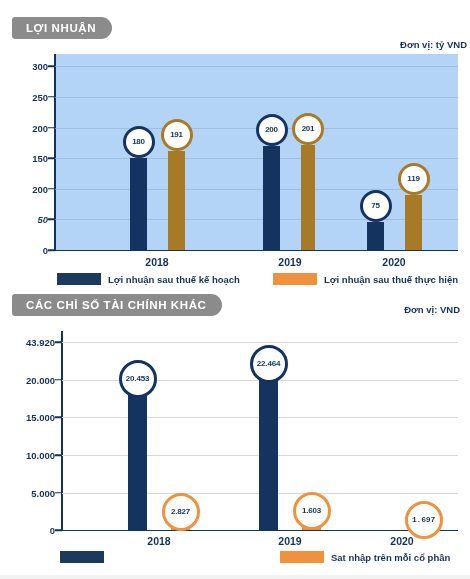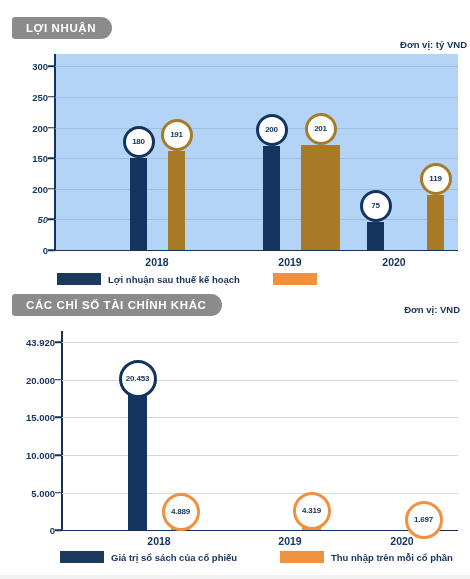--- a/index.html
+++ b/index.html
@@ -135,52 +135,53 @@
       </div>
     </div>
 
     <div class="lolli navy" style="left:208px;width:17px;height:122.5px;">
       <div class="stem" style="top:18px;"></div>
       <div class="bulb" style="top:-14px;width:32px;height:32px;">
         <span>200</span>
       </div>
     </div>
 
-    <div class="lolli gold" style="left:246px;width:39px;height:123.1px;">
+    <div class="lolli gold" style="left:246px;width:14px;height:123.1px;">
       <div class="stem" style="top:18px;"></div>
       <div class="bulb" style="top:-14px;width:32px;height:32px;">
         <span>201</span>
       </div>
     </div>
 
     <div class="lolli navy" style="left:312px;width:17px;height:45.9px;">
       <div class="stem" style="top:18px;"></div>
       <div class="bulb" style="top:-14px;width:32px;height:32px;">
         <span>75</span>
       </div>
     </div>
 
-    <div class="lolli gold" style="left:350px;width:17px;height:72.9px;margin-left:22px;">
+    <div class="lolli gold" style="left:350px;width:17px;height:72.9px;">
       <div class="stem" style="top:18px;"></div>
       <div class="bulb" style="top:-14px;width:32px;height:32px;">
         <span>119</span>
       </div>
     </div>
   </div>
 
   <div class="xlabel" style="left:157px;top:247px;">2018</div>
   <div class="xlabel" style="left:290px;top:247px;">2019</div>
   <div class="xlabel" style="left:394px;top:247px;">2020</div>
 
   <div class="legend" style="left:57px;top:264px;">
     <span class="swatch sw-navy"></span>
     <span class="legend-label">Lợi nhuận sau thuế kế hoạch</span>
   </div>
   <div class="legend" style="left:273px;top:264px;">
     <span class="swatch sw-orange"></span>
+    <span class="legend-label">Lợi nhuận sau thuế thực hiện</span>
   </div>
 </div>
 
 <div class="panel" style="top:285px;height:294px;">
 
   <div class="pill" style="left:12px;top:9px;">
     <span>CÁC CHỈ SỐ TÀI CHÍNH KHÁC</span>
   </div>
 
   <div class="unit" style="top:19px;">Đơn vị: VND</div>
@@ -217,48 +218,53 @@
     <div class="lolli navy" style="left:66px;width:19px;height:153.6px;">
       <div class="stem" style="top:17px;"></div>
       <div class="bulb" style="top:-16px;width:38px;height:38px;">
         <span>20.453</span>
       </div>
     </div>
 
     <div class="lolli orange" style="left:109px;width:19px;height:21.2px;">
       <div class="stem" style="top:17px;"></div>
       <div class="bulb" style="top:-16px;width:38px;height:38px;">
-        <span>4.889</span>
-      </div>
-    </div>
-
+        <span>2.827</span>
+      </div>
+    </div>
+
+    <div class="lolli navy" style="left:197px;width:19px;height:168.7px;">
+      <div class="stem" style="top:17px;"></div>
+      <div class="bulb" style="top:-16px;width:38px;height:38px;">
+        <span>22.464</span>
+      </div>
+    </div>
 
     <div class="lolli orange" style="left:240px;width:19px;height:22.3px;">
       <div class="stem" style="top:17px;"></div>
       <div class="bulb" style="top:-16px;width:38px;height:38px;">
-        <span>4.319</span>
+        <span>1.603</span>
       </div>
     </div>
 
 
     <div class="lolli orange" style="left:352px;width:19px;height:12.7px;">
       <div class="stem" style="top:17px;"></div>
-      <div class="bulb" style="top:-16px;width:38px;height:38px;">
+      <div class="bulb" style="top:-16px;width:38px;height:38px;font-family:Liberation Mono, monospace;">
         <span>1.697</span>
       </div>
     </div>
   </div>
 
   <div class="xlabel" style="left:159px;top:250px;">2018</div>
   <div class="xlabel" style="left:290px;top:250px;">2019</div>
   <div class="xlabel" style="left:402px;top:250px;">2020</div>
 
   <div class="legend" style="left:60px;top:266px;">
     <span class="swatch sw-navy"></span>
-    <span class="legend-label">Giá trị sổ sách của cổ phiếu</span>
   </div>
   <div class="legend" style="left:280px;top:266px;">
     <span class="swatch sw-orange"></span>
-    <span class="legend-label">Thu nhập trên mỗi cổ phần</span>
+    <span class="legend-label">Sat nhập trên mỗi cổ phần</span>
   </div>
 
   <div class="botrule" style="bottom:0;"></div>
 </div>
 
 </body></html>

